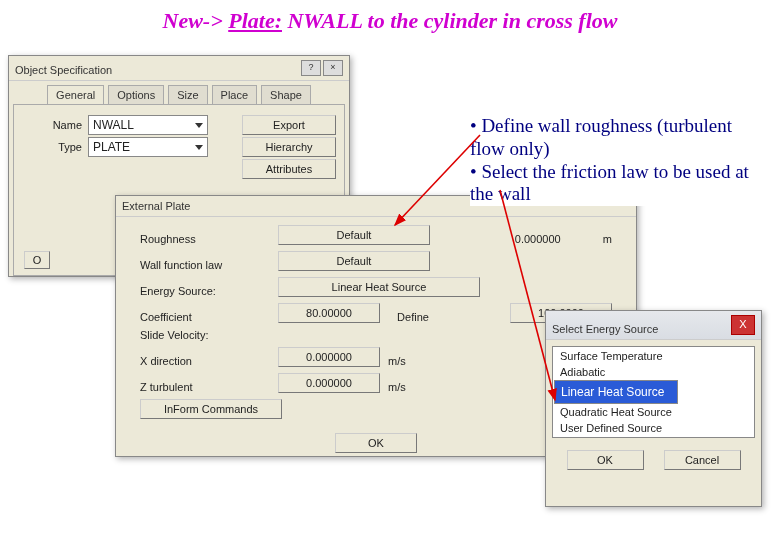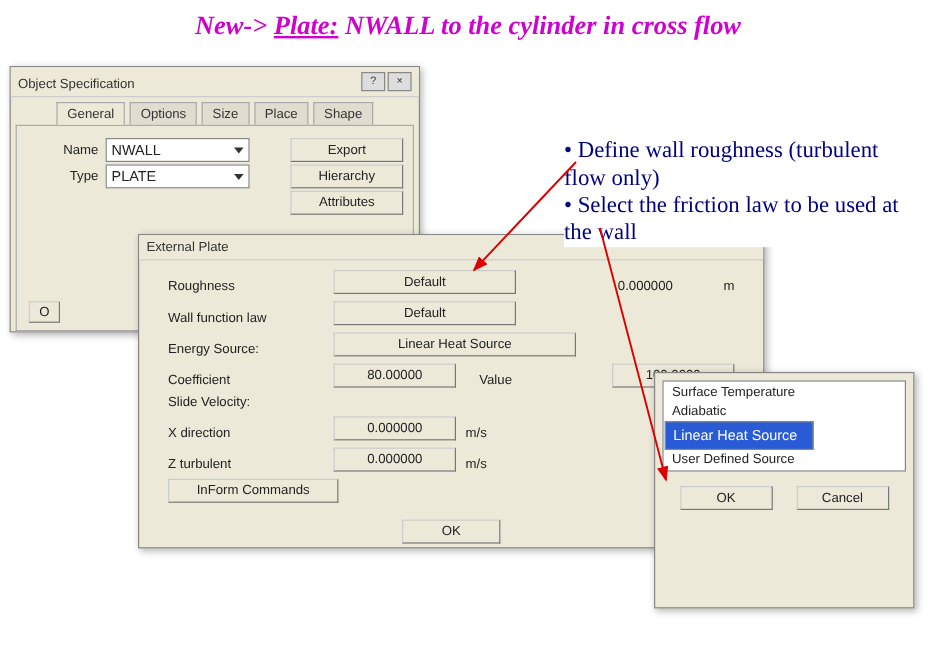--- a/index.html
+++ b/index.html
@@ -195,21 +195,21 @@
       <div class="w2lbl">Wall function law</div>
       <div class="w2btn">Default</div>
     </div>
     <div class="w2row">
       <div class="w2lbl">Energy Source:</div>
       <div class="w2btn" style="width:200px">Linear Heat Source</div>
     </div>
     <div class="w2row">
       <div class="w2lbl">Coefficient</div>
       <div class="w2btn" style="width:100px">80.00000</div>
-      <div class="w2lbl" style="width:50px; text-align:center;">Value</div>
+      <div class="w2lbl" style="width:50px; text-align:center;">Define</div>
       <div style="flex:1"></div>
       <div class="w2btn" style="width:100px">100.0000</div>
     </div>
     <div class="w2row">
       <div class="w2lbl">Slide Velocity:</div>
     </div>
     <div class="w2row">
       <div class="w2lbl">X direction</div>
       <div class="w2btn" style="width:100px">0.000000</div>
       <div class="w2unit">m/s</div>
@@ -222,24 +222,29 @@
     <div class="w2row">
       <div class="w2btn" style="width:140px; margin-left:0;">InForm Commands</div>
     </div>
   </div>
   <div class="btnbar">
     <div class="btn" style="width:60px">OK</div>
   </div>
 </div>
 
 <div class="win win3" style="top:310px; left:545px; width:215px; height:195px; z-index:30;">
+  <div class="titlebar">
+    <span>Select Energy Source</span>
+    <div class="xbtn">X</div>
+  </div>
   <div class="listbox">
     <div class="li">Surface Temperature</div>
     <div class="li">Adiabatic</div>
     <div class="li sel">Linear Heat Source</div>
+    <div class="li">Quadratic Heat Source</div>
     <div class="li">User Defined Source</div>
   </div>
   <div class="btnbar">
     <div class="btn" style="width:55px">OK</div>
     <div class="btn" style="width:55px">Cancel</div>
   </div>
 </div>
 
 <div class="notes" style="white-space:pre-line;">• Define wall roughness (turbulent flow only)
 • Select the friction law to be used at the wall</div>

